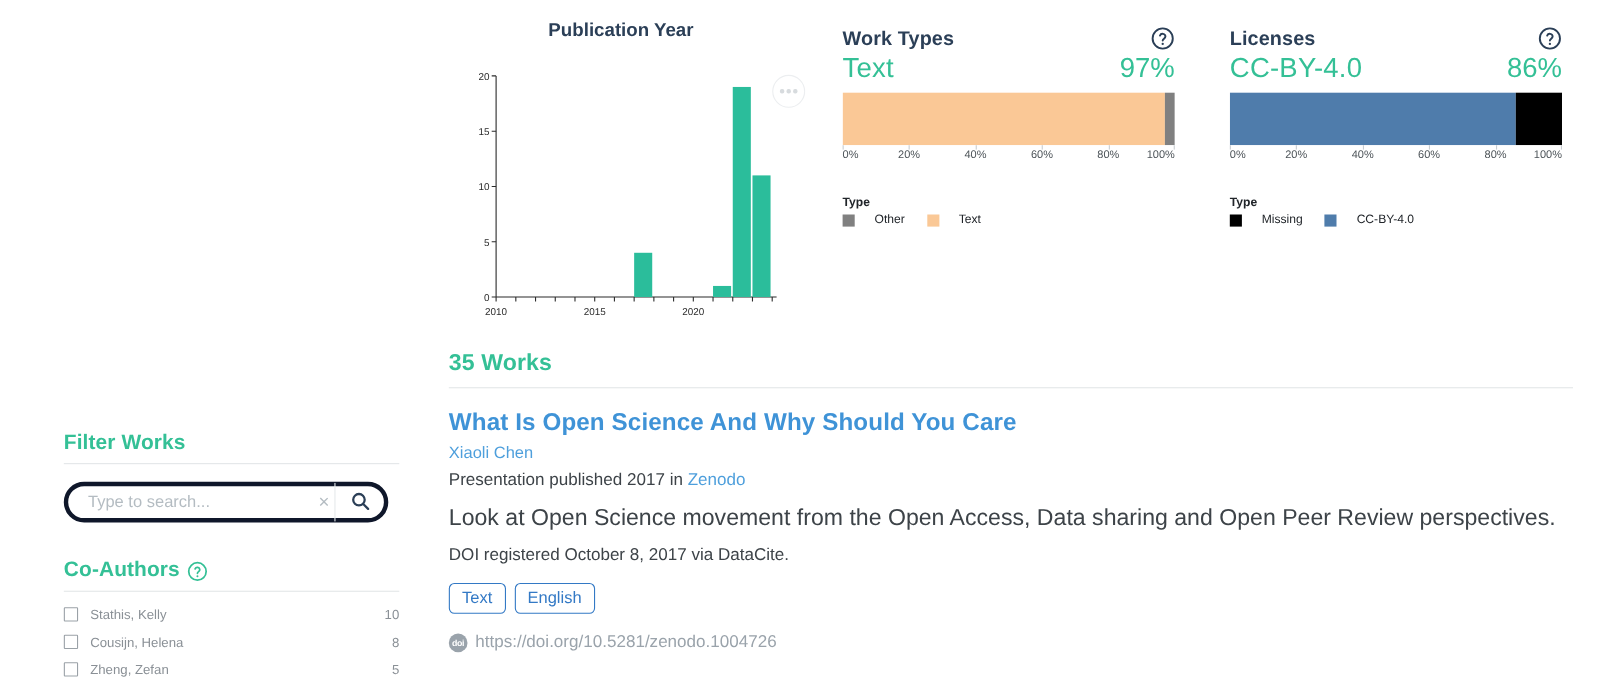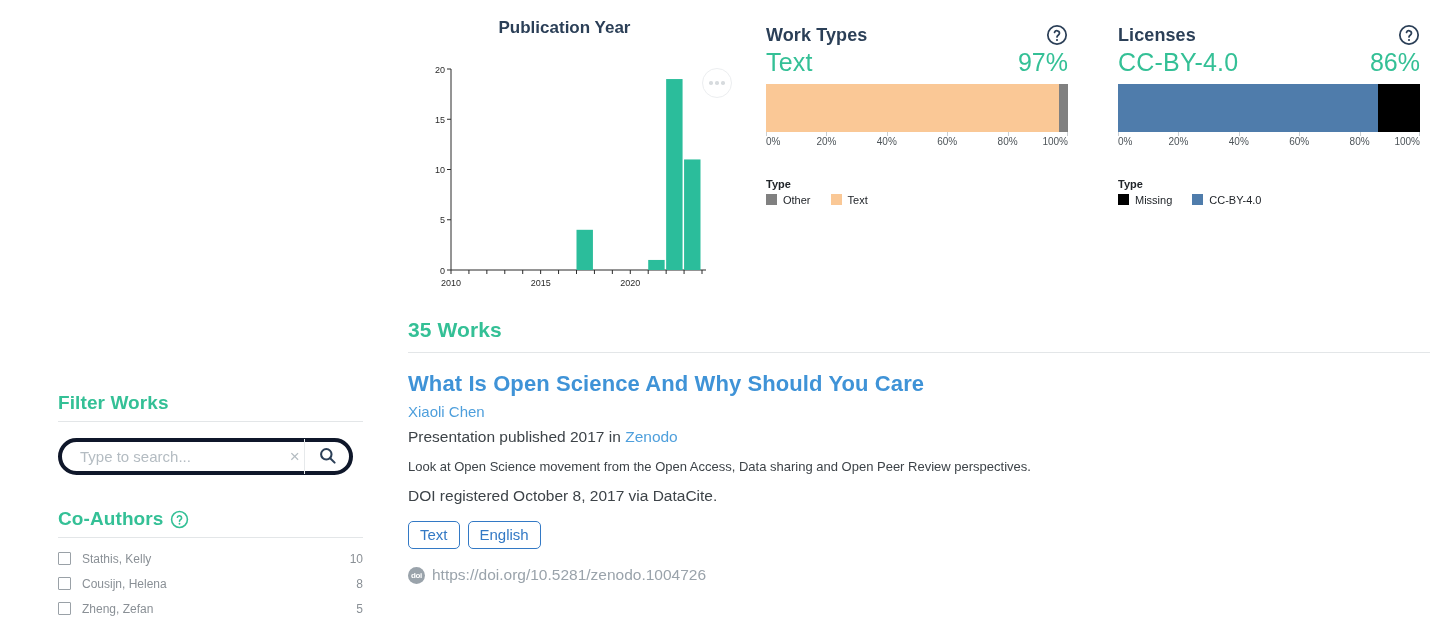--- a/index.html
+++ b/index.html
@@ -86,41 +86,41 @@
   .axis { position: relative; height: 18px; width: 302px; margin-top: 0px; }
   .axis .tickmark { position: absolute; top: 0; width: 1px; height: 4px; background: #c9ced2; }
   .axis .ticklbl {
     position: absolute; top: 4px; font-size: 10px; color: #4d5459;
     transform: translateX(-50%); white-space: nowrap;
   }
   .axis .ticklbl.first { transform: none; left: 0 !important; }
   .axis .ticklbl.last  { transform: translateX(-100%); }
   .legend-title { margin-top: 28px; font-size: 11px; font-weight: bold; color: #21252a; }
   .legend-row { display: flex; align-items: center; margin-top: 4px; gap: 6px; }
-  .legend-item { display: flex; gap: 6px; margin-right: 14px; }
+  .legend-item { display: flex; align-items: center; gap: 18px; margin-right: 14px; }
   .legend-sw { width: 11px; height: 11px; display: block; }
   .legend-lbl { font-size: 11px; color: #21252a; }
 
   
   #works-section { position: absolute; left: 408px; top: 318px; width: 1022px; }
   #works-count {
     font-size: 21px; font-weight: bold; color: #34c096; letter-spacing: .1px;
   }
   .works-rule { border: 0; border-top: 1px solid #e3e6e8; margin: 10px 0 0 0; }
   .work-item { margin-top: 18px; }
   .work-title {
     font-size: 22px; font-weight: bold; color: #3f93d7;
     letter-spacing: .1px; cursor: pointer; display: inline-block;
   }
   .work-author {
     display: block; margin-top: 6px; font-size: 15px; color: #4e9fdc; cursor: pointer;
   }
   .work-meta { margin-top: 8px; font-size: 15.5px; color: #3d4348; }
   .work-meta a { color: #4e9fdc; text-decoration: none; cursor: pointer; }
-  .work-desc { margin-top: 13px; font-size: 13px; color: #3d4348; }
+  .work-desc { margin-top: 13px; font-size: 21px; color: #3d4348; }
   .work-reg  { margin-top: 13px; font-size: 15.5px; color: #3d4348; }
   .tag-row { margin-top: 16px; display: flex; gap: 8px; }
   .tag {
     border: 1px solid #3379c5; color: #3379c5; border-radius: 5px;
     padding: 4px 11px 5px 11px; font-size: 15px; background: #fff; cursor: pointer;
   }
   .doi-row { margin-top: 17px; display: flex; align-items: center; gap: 7px; }
   .doi-badge {
     width: 17px; height: 17px; border-radius: 50%; background: #9aa3ab;
     color: #fff; font-size: 8px; font-weight: bold; display: flex;

